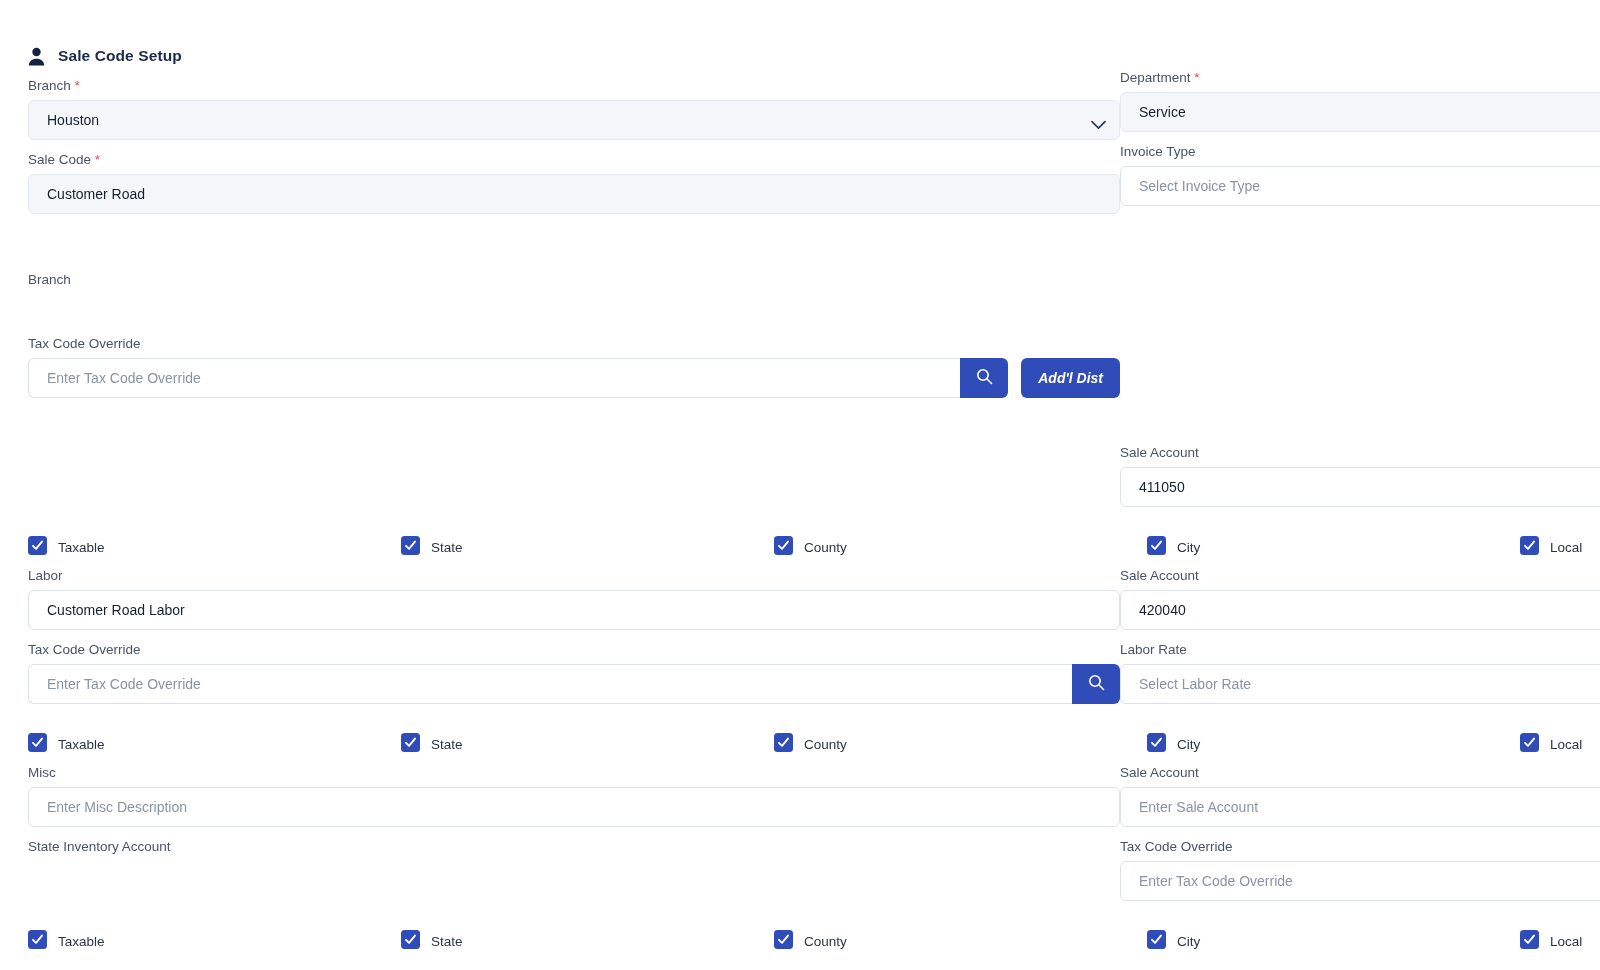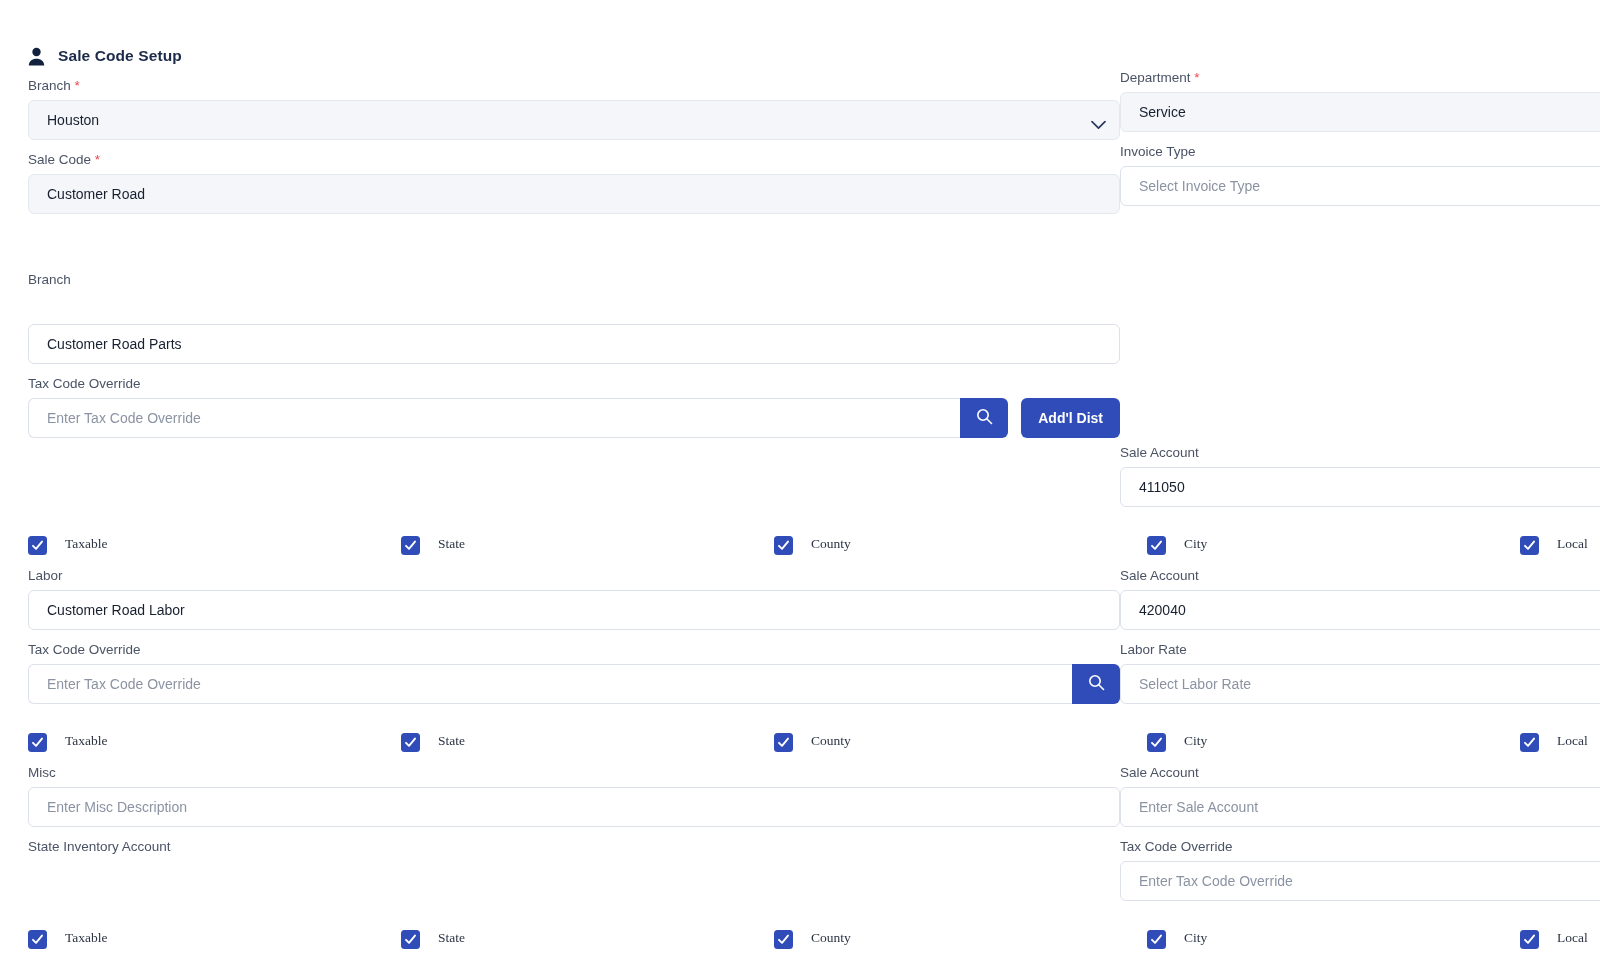--- a/index.html
+++ b/index.html
@@ -62,29 +62,29 @@
     display: flex; align-items: center; justify-content: center;
     cursor: pointer;
   }
   .srch-btn svg { width: 17px; height: 17px; }
 
   .addl-btn {
     margin-left: 13px; flex: 0 0 auto;
     height: 40px; padding: 0 17px;
     background: #2f4cb8; color: #fff; border: none; border-radius: 6px;
     font-size: 14px; font-weight: bold; font-family: "Liberation Sans", sans-serif;
-    cursor: pointer; white-space: nowrap;
+    cursor: pointer; white-space: nowrap; font-style: italic;
   }
 
   
   .cbrow {
     display: flex; align-items: center;
     width: 2060px; margin: 17px 0 13px 0; padding-left: 28px;
   }
-  .cbcell { display: flex; align-items: flex-start; gap: 18px; flex: 0 0 373px; font-family: Liberation Serif, serif; }
+  .cbcell { display: flex; align-items: flex-end; gap: 11px; flex: 0 0 373px; }
   .cbcell:nth-child(4) { flex: 0 0 373px; }
   .cb {
     width: 19px; height: 19px; flex: 0 0 19px;
     background: #2f4cb8; border-radius: 3.5px;
     display: flex; align-items: center; justify-content: center;
     cursor: pointer;
   }
   .cb svg { width: 13px; height: 13px; }
   .cblabel { font-size: 13.5px; color: #2c3444; white-space: nowrap; }
 
@@ -156,23 +156,20 @@
 
     <div class="col-left">
 
       <div class="field" style="width:537px">
         <label class="flabel">Branch</label>
       </div>
 
       <div style="height:25px"></div>
 
       <div class="field">
-        <div class="ctrl">
-          <input class="inp" value="Customer Road Parts" style="">
-        </div>
       </div>
 
       <div class="field">
         <label class="flabel">Tax Code Override</label>
         <div class="ctrl with-btn">
           <input class="inp" placeholder="Enter Tax Code Override" style="">
           <button class="srch-btn">
             <span>
               <svg viewBox="0 0 17 17" xmlns="http://www.w3.org/2000/svg">
                   <circle cx="7" cy="7" r="5.2" stroke="#ffffff" stroke-width="1.6" fill="none"></circle>

